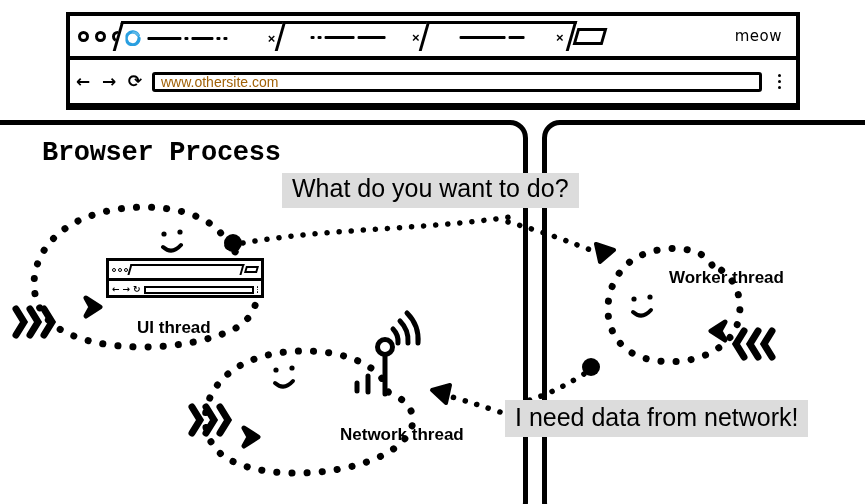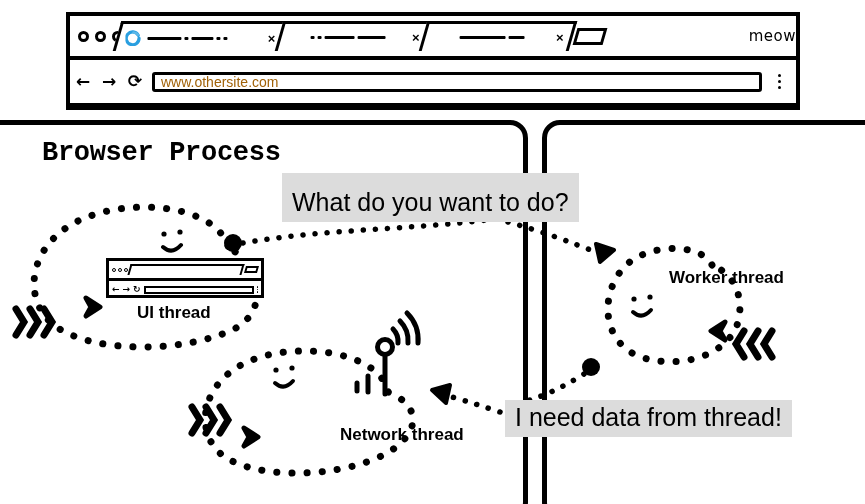--- a/index.html
+++ b/index.html
@@ -20,21 +20,21 @@
     padding:0 6px;justify-content:space-between;}
   .tab1{width:168px;}
   .tab2{width:150px;}
   .tab3{width:150px;}
   .favicon{width:16px;height:16px;flex:none;margin-right:6px;}
   .tabtitle{display:flex;align-items:center;gap:3px;flex:1;}
   .dashseg{height:3px;background:#000;border-radius:1px;}
   .tabx{font-size:13px;font-weight:bold;line-height:1;color:#000;margin-left:4px;}
   .newtab{width:30px;height:17px;border:3px solid #000;margin-left:2px;
     transform:skewX(-16deg);box-sizing:border-box;}
-  .meow{margin-left:auto;margin-right:0;font-family:"DejaVu Sans",sans-serif;
+  .meow{margin-left:auto;margin-right:14px;font-family:"DejaVu Sans",sans-serif;
     font-size:15px;letter-spacing:.5px;color:#000;}
 
   .toolbar{position:absolute;left:0;top:44px;width:100%;height:46px;
     display:flex;align-items:center;box-sizing:border-box;border-bottom:3px solid #000;}
   .navbtn{font-size:17px;font-weight:bold;width:26px;text-align:center;color:#000;
     font-family:"DejaVu Sans",sans-serif;line-height:1;}
   .urlbar{flex:1;height:20px;border:3px solid #000;border-radius:3px;margin:0 8px 0 4px;
     display:flex;align-items:center;padding:0 6px;box-sizing:border-box;background:#fff;}
   .urltext{font-size:14px;color:#a16207;white-space:nowrap;font-family:"Liberation Sans",sans-serif;}
   .kebab{width:18px;display:flex;flex-direction:column;align-items:center;gap:3px;margin-right:8px;}
@@ -48,28 +48,28 @@
     font-family:Liberation Mono, monospace;letter-spacing:-.3px;white-space:nowrap;}
   .title-browser{left:42px;top:138px;}
   .title-renderer{left:587px;top:138px;}
 
   
   #art{position:absolute;left:0;top:0;width:865px;height:504px;pointer-events:none;}
 
   
   .lbl{position:absolute;font-size:17px;font-weight:bold;color:#000;white-space:nowrap;
     font-family:"Liberation Sans",sans-serif;}
-  .lbl-ui{left:137px;top:303px;}
+  .lbl-ui{left:137px;top:318px;}
   .lbl-net{left:340px;top:425px;}
   .lbl-worker{left:669px;top:268px;}
 
   
   .bubble{position:absolute;background:#dcdcdc;color:#000;white-space:nowrap;
     font-family:"Liberation Sans",sans-serif;font-weight:400;}
-  .bubble-1{left:282px;top:173px;font-size:25px;padding:15px 10px 5px 10px;}
+  .bubble-1{left:282px;top:173px;font-size:25px;padding:1px 10px 5px 10px;}
   .bubble-2{left:505px;top:400px;font-size:25px;padding:3px 10px 5px 10px;}
 
   
   .mini{position:absolute;left:106px;top:258px;width:158px;height:40px;
     border:3px solid #000;box-sizing:border-box;background:#fff;}
   .mini-top{height:17px;border-bottom:3px solid #000;display:flex;align-items:center;position:relative;}
   .mini-dots{display:flex;gap:2px;margin-left:3px;}
   .mini-dots i{width:4px;height:4px;border:1.5px solid #000;border-radius:50%;box-sizing:border-box;display:block;}
   .mini-tab{flex:1;height:11px;border:2px solid #000;border-bottom:none;margin-left:1px;
     transform:skewX(-16deg);box-sizing:border-box;}
@@ -258,15 +258,15 @@
           <i></i>
         </span>
     </div>
   </div>
 
   <div class="lbl lbl-ui">UI thread</div>
   <div class="lbl lbl-net">Network thread</div>
   <div class="lbl lbl-worker">Worker thread</div>
 
   <div class="bubble bubble-1">What do you want to do?</div>
-  <div class="bubble bubble-2">I need data from thread!</div>
+  <div class="bubble bubble-2">I need data from network!</div>
 
 </div>
 
 </body></html>

